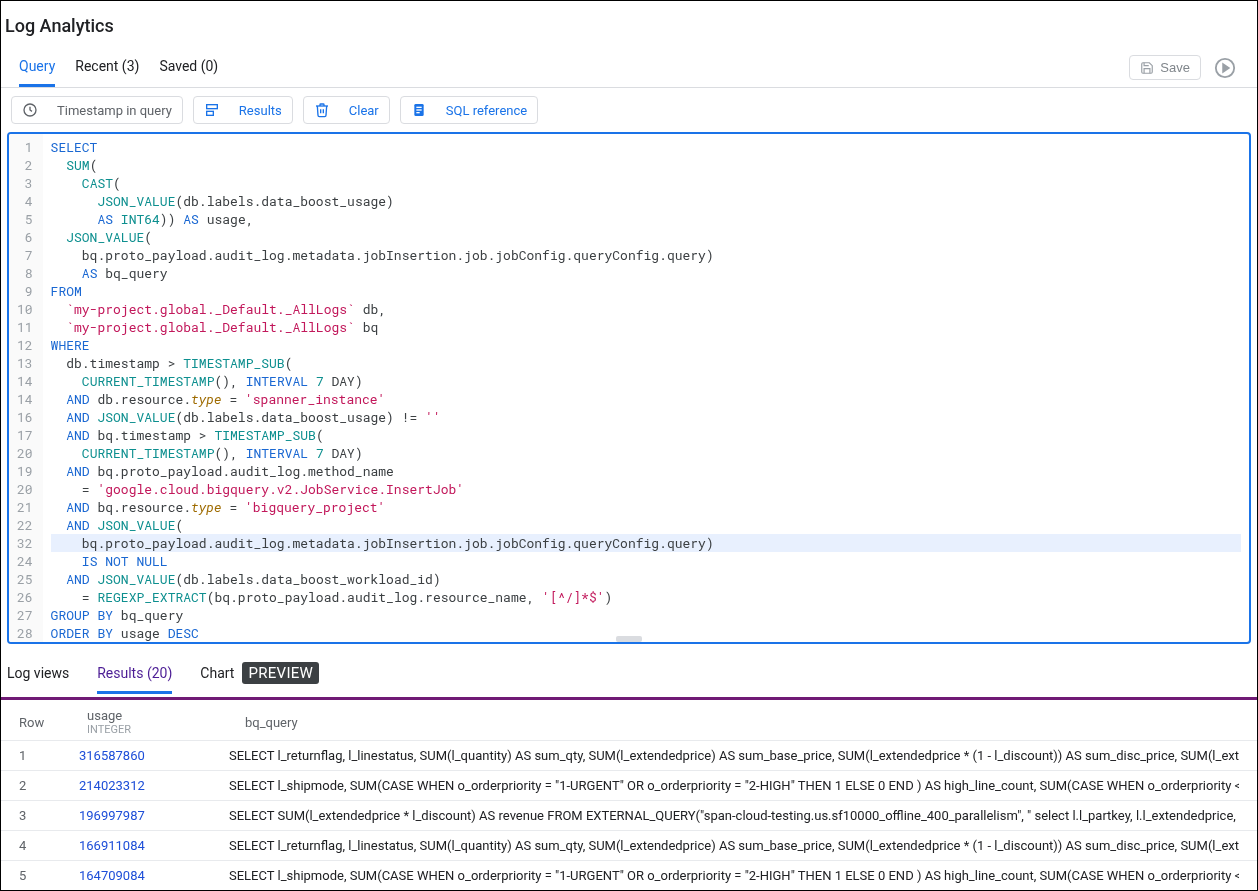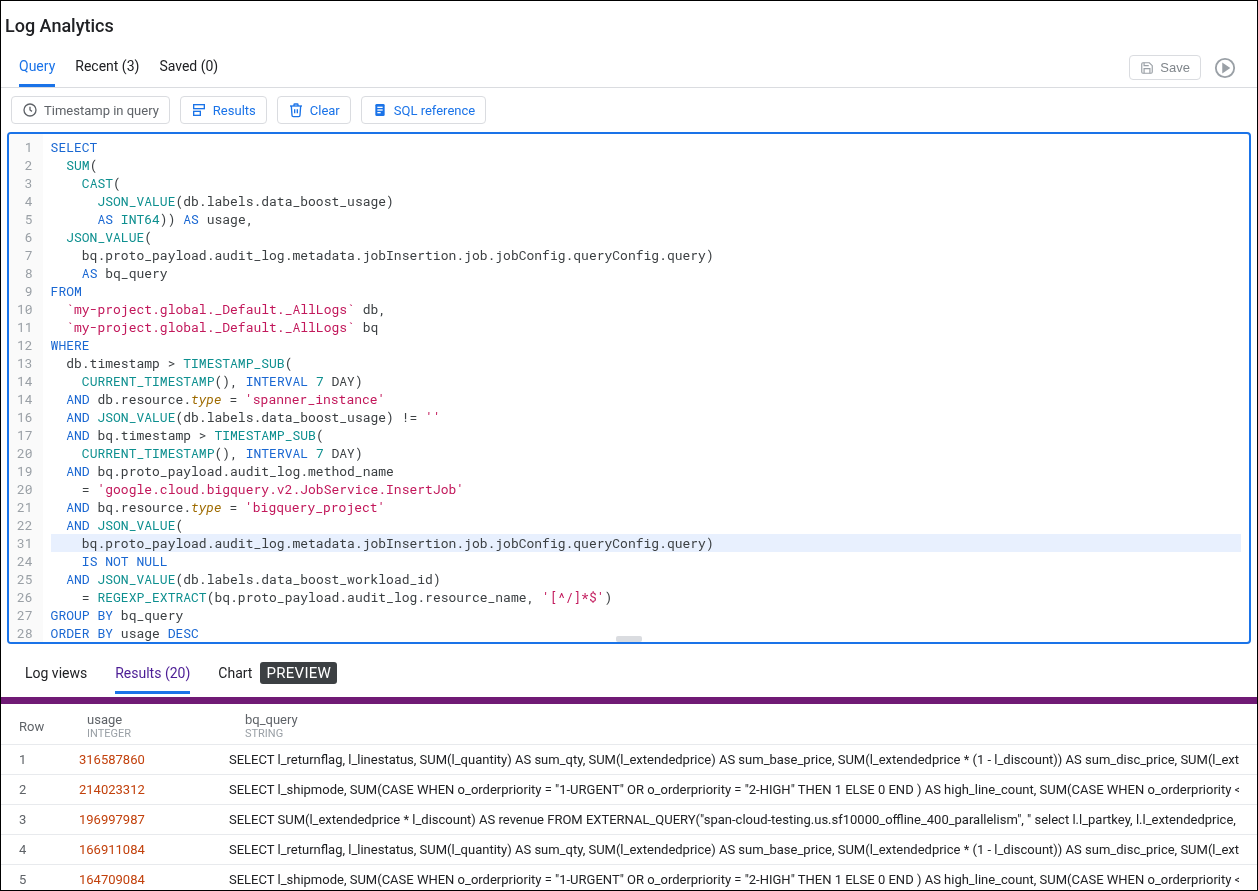--- a/index.html
+++ b/index.html
@@ -63,21 +63,21 @@
   }
   .toolbar {
     display: flex;
     gap: 10px;
     padding: 8px 10px;
     align-items: center;
   }
   .pill {
     display: flex;
     align-items: center;
-    gap: 6px;
+    gap: 19px;
     border: 1px solid #dadce0;
     border-radius: 4px;
     padding: 5px 10px;
     font-size: 13px;
     color: #1a73e8;
     cursor: pointer;
     background: #fff;
   }
   .pill.muted { color: #5f6368; }
   .pill svg { width: 16px; height: 16px; }
@@ -126,22 +126,22 @@
     bottom: 0; left: 50%; transform: translateX(-50%);
     width: 26px; height: 6px;
     background: #dadce0;
     border-radius: 2px;
   }
 
   .results-tabs {
     display: flex;
     align-items: center;
     gap: 28px;
-    padding: 10px 24px 0;
-    border-bottom: 7px solid #701a75;
+    padding: 10px 6px 0;
+    border-bottom: 3px solid #701a75;
   }
   .results-tab {
     padding: 8px 0 10px;
     font-size: 14px;
     color: #202124;
     cursor: pointer;
     border-bottom: 3px solid transparent;
     display: flex; align-items: center; gap: 8px;
   }
   .results-tab.active {
@@ -171,21 +171,21 @@
     color: #5f6368;
     padding: 8px 18px 4px;
     align-items: center;
     gap: 8px;
   }
   .grid-head .col-sub { font-size: 11px; color: #9aa0a6; }
   .grid-row {
     padding: 7px 18px;
   }
   .grid-row .c-row { color: #5f6368; }
-  .grid-row .c-usage { color: #c2410c; }
+  .grid-row .c-usage { color: #1d4ed8; }
   .grid-row .c-query {
     white-space: nowrap;
     overflow: hidden;
     color: #202124;
   }
 </style>
 </head>
 <body>
 
 <div class="header">
@@ -267,21 +267,21 @@
         <div>13</div>
         <div>14</div>
         <div>14</div>
         <div>16</div>
         <div>17</div>
         <div>20</div>
         <div>19</div>
         <div>20</div>
         <div>21</div>
         <div>22</div>
-        <div>31</div>
+        <div>32</div>
         <div>24</div>
         <div>25</div>
         <div>26</div>
         <div>27</div>
         <div>28</div>
       </div>
     <div class="code" id="code"><div class="line"><span class="kw">SELECT</span></div><div class="line"><span class="id">  </span><span class="fn">SUM</span><span class="punc">(</span></div><div class="line"><span class="id">    </span><span class="fn">CAST</span><span class="punc">(</span></div><div class="line"><span class="id">      </span><span class="fn">JSON_VALUE</span><span class="punc">(</span><span class="id">db.labels.data_boost_usage</span><span class="punc">)</span></div><div class="line"><span class="id">      </span><span class="kw">AS</span><span class="id"> </span><span class="fn">INT64</span><span class="punc">))</span><span class="id"> </span><span class="kw">AS</span><span class="id"> usage,</span></div><div class="line"><span class="id">  </span><span class="fn">JSON_VALUE</span><span class="punc">(</span></div><div class="line"><span class="id">    bq.proto_payload.audit_log.metadata.jobInsertion.job.jobConfig.queryConfig.query</span><span class="punc">)</span></div><div class="line"><span class="id">    </span><span class="kw">AS</span><span class="id"> bq_query</span></div><div class="line"><span class="kw">FROM</span></div><div class="line"><span class="id">  </span><span class="str">`my-project.global._Default._AllLogs`</span><span class="id"> db,</span></div><div class="line"><span class="id">  </span><span class="str">`my-project.global._Default._AllLogs`</span><span class="id"> bq</span></div><div class="line"><span class="kw">WHERE</span></div><div class="line"><span class="id">  db.timestamp &gt; </span><span class="fn">TIMESTAMP_SUB</span><span class="punc">(</span></div><div class="line"><span class="id">    </span><span class="fn">CURRENT_TIMESTAMP</span><span class="punc">(),</span><span class="id"> </span><span class="kw">INTERVAL</span><span class="id"> </span><span class="fn">7</span><span class="id"> DAY</span><span class="punc">)</span></div><div class="line"><span class="id">  </span><span class="kw">AND</span><span class="id"> db.resource.</span><span class="typ">type</span><span class="id"> = </span><span class="str">'spanner_instance'</span></div><div class="line"><span class="id">  </span><span class="kw">AND</span><span class="id"> </span><span class="fn">JSON_VALUE</span><span class="punc">(</span><span class="id">db.labels.data_boost_usage</span><span class="punc">)</span><span class="id"> != </span><span class="str">''</span></div><div class="line"><span class="id">  </span><span class="kw">AND</span><span class="id"> bq.timestamp &gt; </span><span class="fn">TIMESTAMP_SUB</span><span class="punc">(</span></div><div class="line"><span class="id">    </span><span class="fn">CURRENT_TIMESTAMP</span><span class="punc">(),</span><span class="id"> </span><span class="kw">INTERVAL</span><span class="id"> </span><span class="fn">7</span><span class="id"> DAY</span><span class="punc">)</span></div><div class="line"><span class="id">  </span><span class="kw">AND</span><span class="id"> bq.proto_payload.audit_log.method_name</span></div><div class="line"><span class="id">    = </span><span class="str">'google.cloud.bigquery.v2.JobService.InsertJob'</span></div><div class="line"><span class="id">  </span><span class="kw">AND</span><span class="id"> bq.resource.</span><span class="typ">type</span><span class="id"> = </span><span class="str">'bigquery_project'</span></div><div class="line"><span class="id">  </span><span class="kw">AND</span><span class="id"> </span><span class="fn">JSON_VALUE</span><span class="punc">(</span></div><div class="line hl"><span class="id">    bq.proto_payload.audit_log.metadata.jobInsertion.job.jobConfig.queryConfig.query</span><span class="punc">)</span></div><div class="line"><span class="id">    </span><span class="kw">IS NOT NULL</span></div><div class="line"><span class="id">  </span><span class="kw">AND</span><span class="id"> </span><span class="fn">JSON_VALUE</span><span class="punc">(</span><span class="id">db.labels.data_boost_workload_id</span><span class="punc">)</span></div><div class="line"><span class="id">    = </span><span class="fn">REGEXP_EXTRACT</span><span class="punc">(</span><span class="id">bq.proto_payload.audit_log.resource_name, </span><span class="str">'[^/]*$'</span><span class="punc">)</span></div><div class="line"><span class="kw">GROUP BY</span><span class="id"> bq_query</span></div><div class="line"><span class="kw">ORDER BY</span><span class="id"> usage </span><span class="kw">DESC</span></div></div>
   </div>
   <div class="drag-handle"></div>
 </div>
@@ -297,21 +297,20 @@
 
 <div class="grid">
   <div class="grid-head">
     <div>Row</div>
     <div>
       <div>usage</div>
       <div class="col-sub">INTEGER</div>
     </div>
     <div>
       <div>bq_query</div>
-      <div class="col-sub">STRING</div>
     </div>
   </div>
   <div id="grid-body">
       <div class="grid-row">
         <div class="c-row">1</div>
         <div class="c-usage">316587860</div>
         <div class="c-query">SELECT l_returnflag, l_linestatus, SUM(l_quantity) AS sum_qty, SUM(l_extendedprice) AS sum_base_price, SUM(l_extendedprice * (1 - l_discount)) AS sum_disc_price, SUM(l_extend</div>
       </div>
       <div class="grid-row">
         <div class="c-row">2</div>

